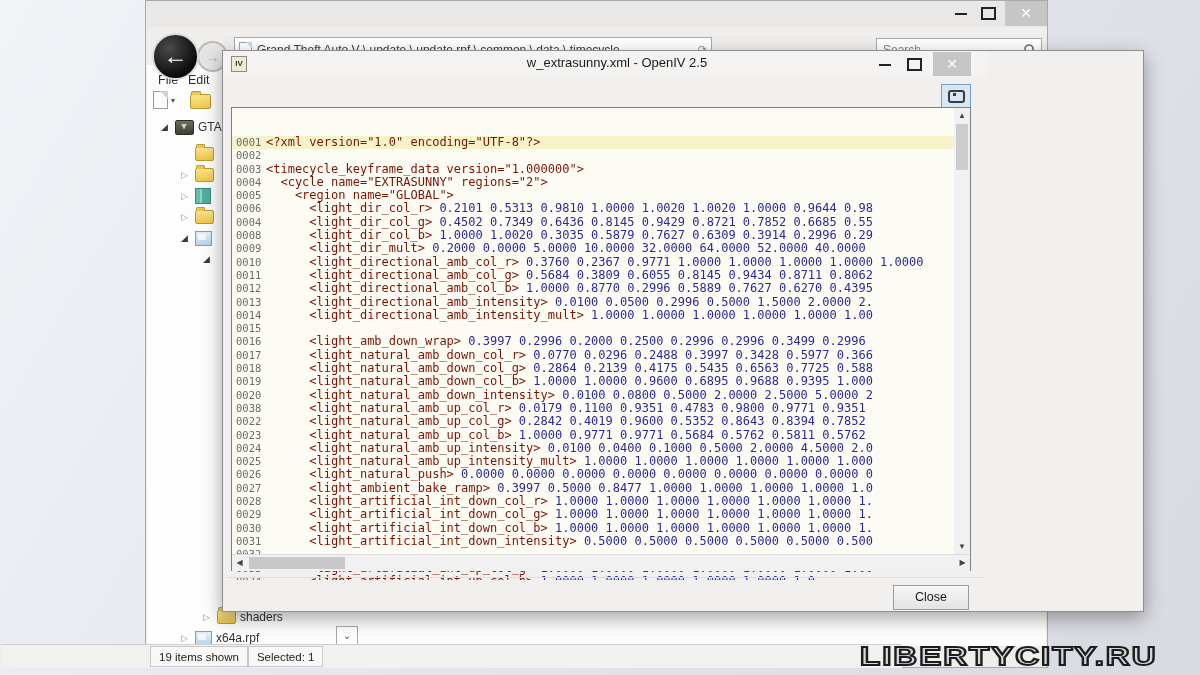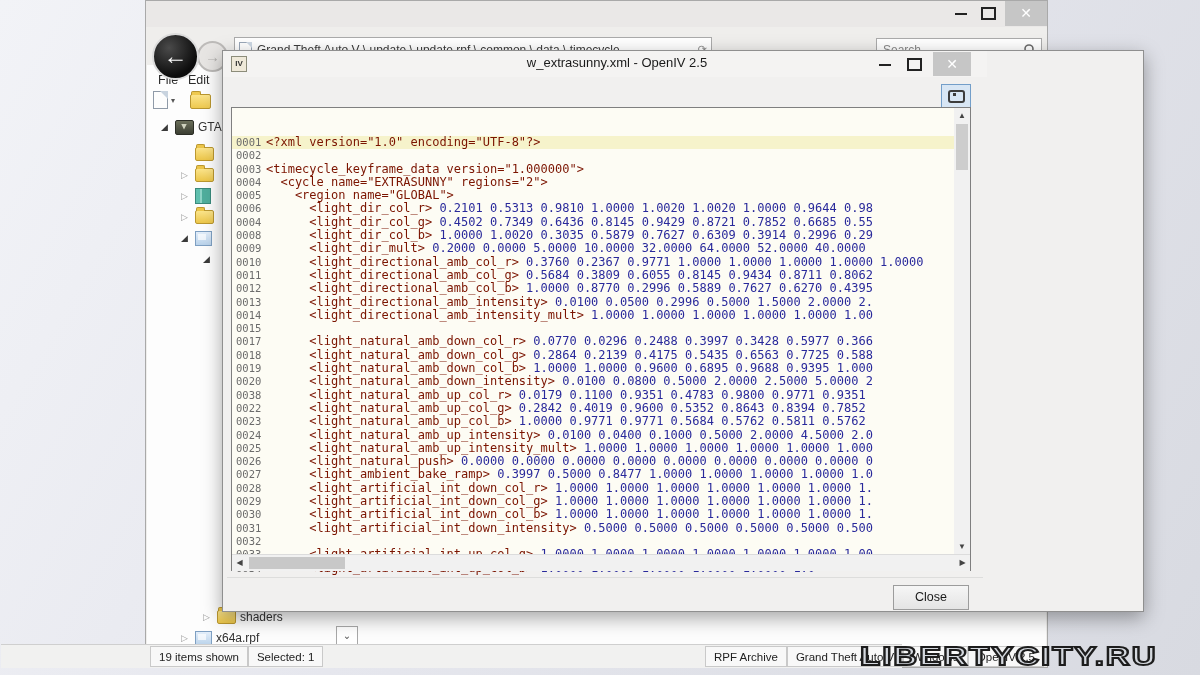--- a/index.html
+++ b/index.html
@@ -222,26 +222,20 @@
         <span class="tree-label">x64a.rpf</span>
       </div>
     </div>
   <div class="abs" id="combo-chevron">⌄</div>
 
   <div class="abs" id="mw-statusbar"></div>
   <div class="abs" id="status-left">
       <div class="status-cell">19 items shown</div>
       <div class="status-cell">Selected: 1</div>
     </div>
-  <div class="abs" id="status-right">
-      <div class="status-cell">RPF Archive</div>
-      <div class="status-cell">Grand Theft Auto V</div>
-      <div class="status-cell">Windows</div>
-      <div class="status-cell">OpenIV 2.5</div>
-    </div>
 
   <div class="abs" id="dialog">
     <div class="abs" id="dlg-titlebar"></div>
     <div class="abs" id="dlg-icon">IV</div>
     <div class="abs" id="dlg-title">w_extrasunny.xml - OpenIV 2.5</div>
     <div class="abs" style="left:656px;top:13px;">
         <div class="ctl-min-bar"></div>
       </div>
     <div class="abs" style="left:684px;top:7px;">
         <div class="ctl-max-box"></div>
@@ -262,20 +256,21 @@
           <div class="code-row"><span class="gutter-num">0006</span><span class="code-text"><span class="code-tag">      &lt;light_dir_col_r&gt;</span><span class="code-val"> 0.2101 0.5313 0.9810 1.0000 1.0020 1.0020 1.0000 0.9644 0.98</span></span></div>
           <div class="code-row"><span class="gutter-num">0004</span><span class="code-text"><span class="code-tag">      &lt;light_dir_col_g&gt;</span><span class="code-val"> 0.4502 0.7349 0.6436 0.8145 0.9429 0.8721 0.7852 0.6685 0.55</span></span></div>
           <div class="code-row"><span class="gutter-num">0008</span><span class="code-text"><span class="code-tag">      &lt;light_dir_col_b&gt;</span><span class="code-val"> 1.0000 1.0020 0.3035 0.5879 0.7627 0.6309 0.3914 0.2996 0.29</span></span></div>
           <div class="code-row"><span class="gutter-num">0009</span><span class="code-text"><span class="code-tag">      &lt;light_dir_mult&gt;</span><span class="code-val"> 0.2000 0.0000 5.0000 10.0000 32.0000 64.0000 52.0000 40.0000</span></span></div>
           <div class="code-row"><span class="gutter-num">0010</span><span class="code-text"><span class="code-tag">      &lt;light_directional_amb_col_r&gt;</span><span class="code-val"> 0.3760 0.2367 0.9771 1.0000 1.0000 1.0000 1.0000 1.0000</span></span></div>
           <div class="code-row"><span class="gutter-num">0011</span><span class="code-text"><span class="code-tag">      &lt;light_directional_amb_col_g&gt;</span><span class="code-val"> 0.5684 0.3809 0.6055 0.8145 0.9434 0.8711 0.8062</span></span></div>
           <div class="code-row"><span class="gutter-num">0012</span><span class="code-text"><span class="code-tag">      &lt;light_directional_amb_col_b&gt;</span><span class="code-val"> 1.0000 0.8770 0.2996 0.5889 0.7627 0.6270 0.4395</span></span></div>
           <div class="code-row"><span class="gutter-num">0013</span><span class="code-text"><span class="code-tag">      &lt;light_directional_amb_intensity&gt;</span><span class="code-val"> 0.0100 0.0500 0.2996 0.5000 1.5000 2.0000 2.</span></span></div>
           <div class="code-row"><span class="gutter-num">0014</span><span class="code-text"><span class="code-tag">      &lt;light_directional_amb_intensity_mult&gt;</span><span class="code-val"> 1.0000 1.0000 1.0000 1.0000 1.0000 1.00</span></span></div>
           <div class="code-row"><span class="gutter-num">0015</span></div>
+          <div class="code-row"><span class="gutter-num">0016</span><span class="code-text"><span class="code-tag">      &lt;light_amb_down_wrap&gt;</span><span class="code-val"> 0.3997 0.2996 0.2000 0.2500 0.2996 0.2996 0.3499 0.2996</span></span></div>
           <div class="code-row"><span class="gutter-num">0017</span><span class="code-text"><span class="code-tag">      &lt;light_natural_amb_down_col_r&gt;</span><span class="code-val"> 0.0770 0.0296 0.2488 0.3997 0.3428 0.5977 0.366</span></span></div>
           <div class="code-row"><span class="gutter-num">0018</span><span class="code-text"><span class="code-tag">      &lt;light_natural_amb_down_col_g&gt;</span><span class="code-val"> 0.2864 0.2139 0.4175 0.5435 0.6563 0.7725 0.588</span></span></div>
           <div class="code-row"><span class="gutter-num">0019</span><span class="code-text"><span class="code-tag">      &lt;light_natural_amb_down_col_b&gt;</span><span class="code-val"> 1.0000 1.0000 0.9600 0.6895 0.9688 0.9395 1.000</span></span></div>
           <div class="code-row"><span class="gutter-num">0020</span><span class="code-text"><span class="code-tag">      &lt;light_natural_amb_down_intensity&gt;</span><span class="code-val"> 0.0100 0.0800 0.5000 2.0000 2.5000 5.0000 2</span></span></div>
           <div class="code-row"><span class="gutter-num">0038</span><span class="code-text"><span class="code-tag">      &lt;light_natural_amb_up_col_r&gt;</span><span class="code-val"> 0.0179 0.1100 0.9351 0.4783 0.9800 0.9771 0.9351</span></span></div>
           <div class="code-row"><span class="gutter-num">0022</span><span class="code-text"><span class="code-tag">      &lt;light_natural_amb_up_col_g&gt;</span><span class="code-val"> 0.2842 0.4019 0.9600 0.5352 0.8643 0.8394 0.7852</span></span></div>
           <div class="code-row"><span class="gutter-num">0023</span><span class="code-text"><span class="code-tag">      &lt;light_natural_amb_up_col_b&gt;</span><span class="code-val"> 1.0000 0.9771 0.9771 0.5684 0.5762 0.5811 0.5762</span></span></div>
           <div class="code-row"><span class="gutter-num">0024</span><span class="code-text"><span class="code-tag">      &lt;light_natural_amb_up_intensity&gt;</span><span class="code-val"> 0.0100 0.0400 0.1000 0.5000 2.0000 4.5000 2.0</span></span></div>
           <div class="code-row"><span class="gutter-num">0025</span><span class="code-text"><span class="code-tag">      &lt;light_natural_amb_up_intensity_mult&gt;</span><span class="code-val"> 1.0000 1.0000 1.0000 1.0000 1.0000 1.000</span></span></div>
           <div class="code-row"><span class="gutter-num">0026</span><span class="code-text"><span class="code-tag">      &lt;light_natural_push&gt;</span><span class="code-val"> 0.0000 0.0000 0.0000 0.0000 0.0000 0.0000 0.0000 0.0000 0</span></span></div>

